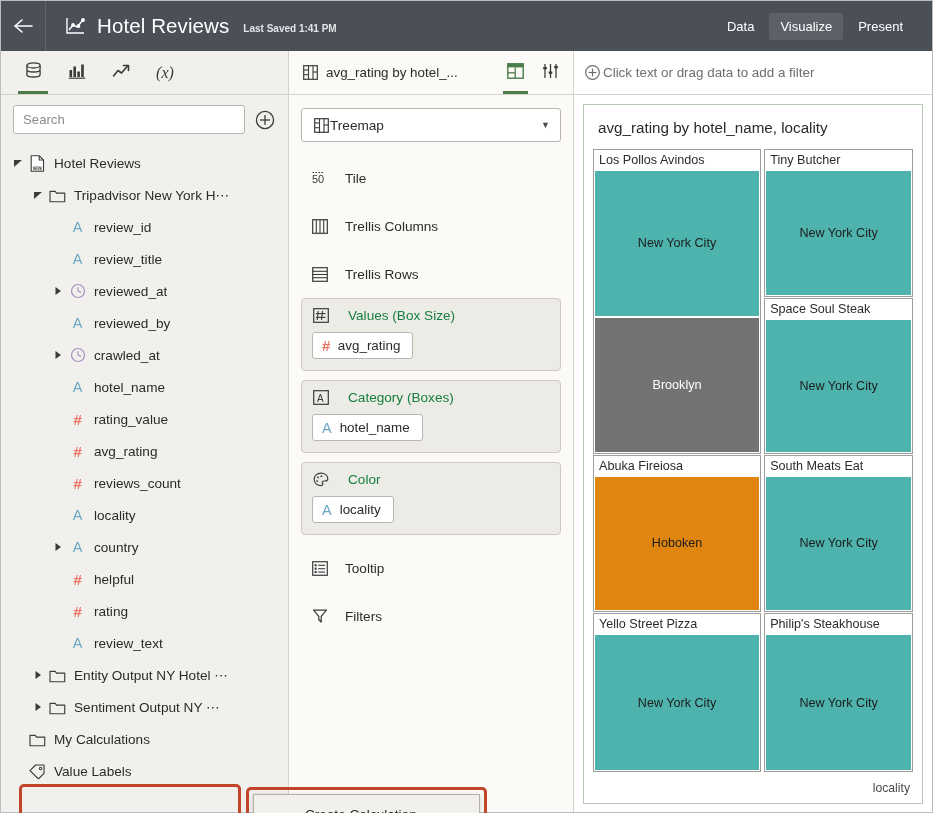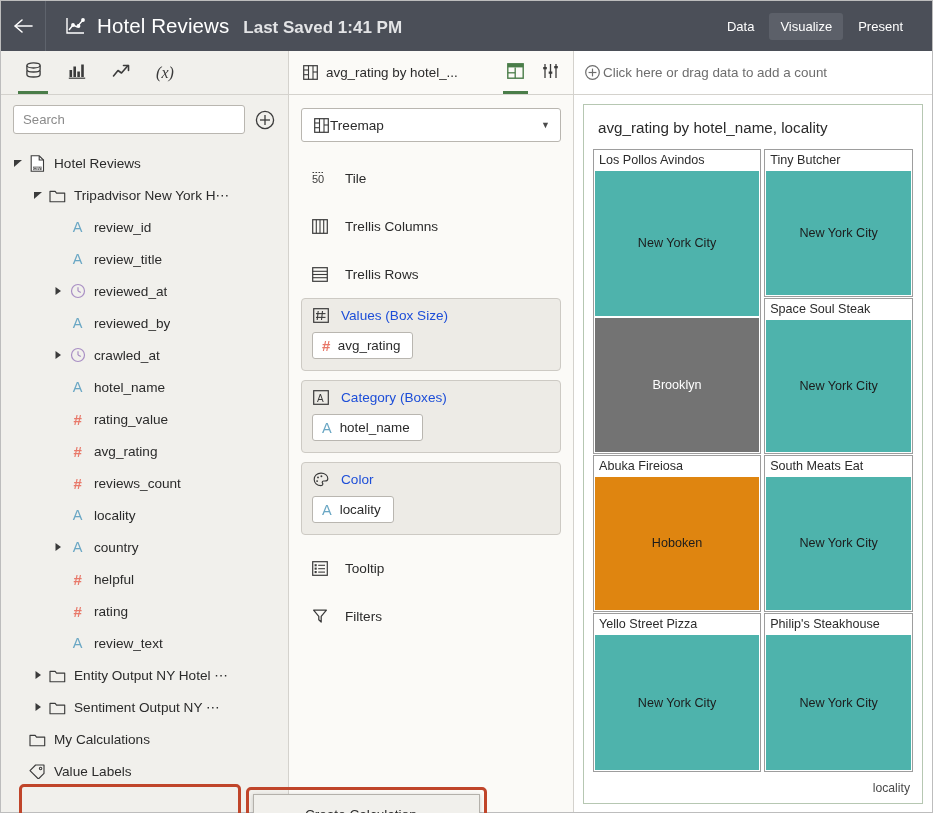--- a/index.html
+++ b/index.html
@@ -40,21 +40,21 @@
     display: flex; align-items: center; justify-content: center;
   }
   .app-title {
     margin-left: 11px;
     font-size: 20.5px; font-weight: normal;
     letter-spacing: 0.1px;
     color: #ffffff;
   }
   .saved-text {
     margin-left: 14px;
-    font-size: 17px; font-weight: bold;
+    font-size: 10px; font-weight: bold;
     color: #e3e4e6;
     position: relative; top: 2px;
   }
   .topnav {
     margin-left: auto; display: flex; align-items: center;
     padding-right: 18px; gap: 4px;
   }
   .topnav-item {
     font-size: 13px; color: #ffffff;
     padding: 6px 11px; border-radius: 3px;
@@ -204,22 +204,22 @@
     height: 48px; padding-left: 10px;
     font-size: 13.6px; color: #2b2b2b; cursor: pointer;
   }
   .shelf-box {
     border: 1px solid #cdcac4; border-radius: 4px;
     background: #edebe6;
     padding: 9px 10px 11px 10px;
     margin-bottom: 9px;
   }
   .shelf-title {
-    display: flex; align-items: center; gap: 11px;
-    font-size: 13.6px; color: #1d4ed8; margin-bottom: 9px;
+    display: flex; align-items: center; gap: 18px;
+    font-size: 13.6px; color: #15803d; margin-bottom: 9px;
   }
   .pill {
     display: inline-flex; align-items: center; gap: 8px;
     background: #ffffff; border: 1px solid #b9b6b0; border-radius: 3px;
     height: 27px; padding: 0 12px 0 9px;
     font-size: 13.4px; color: #2b2b2b; cursor: pointer;
   }
   .sh-ic {
     width: 18px; flex: 0 0 18px;
     display: flex; align-items: center; justify-content: center;
@@ -761,21 +761,21 @@
 
     <div class="right-panel">
       <div class="filter-bar">
         <span style="display:flex;align-items:center;">
           <svg width="17" height="17" viewBox="0 0 17 17">
             <circle cx="8.5" cy="8.5" r="6.8" fill="none" stroke="#6d6d6d" stroke-width="1.2"></circle>
             <line x1="8.5" y1="4.6" x2="8.5" y2="12.4" stroke="#6d6d6d" stroke-width="1.2"></line>
             <line x1="4.6" y1="8.5" x2="12.4" y2="8.5" stroke="#6d6d6d" stroke-width="1.2"></line>
           </svg>
         </span>
-        <span>Click here or drag data to add a count</span>
+        <span>Click text or drag data to add a filter</span>
       </div>
 
       <div class="canvas-wrap">
         <div class="viz-card">
           <div class="viz-title">avg_rating by hotel_name, locality</div>
           <div class="treemap" id="treemap">
               <div class="tm-group" style="left: 0%; top: 0%; width: 52.5%; height: 48.5%;">
                 <div class="tm-group-label">Los Pollos Avindos</div>
                 <div class="tm-cells">
                   <div class="tm-cell" style="background: rgb(78, 179, 172); flex: 0.52 1 0px;">

